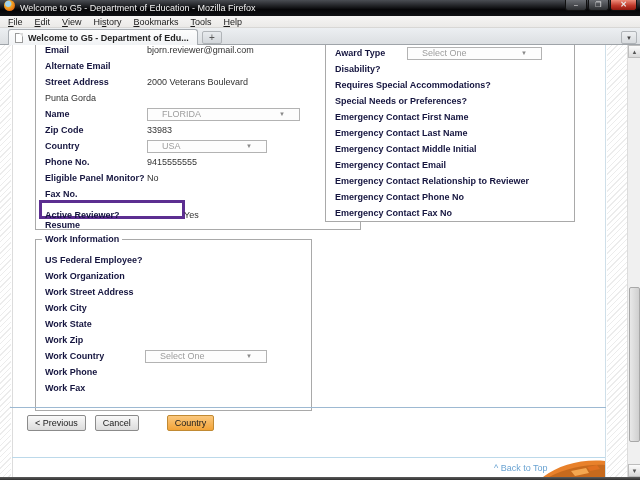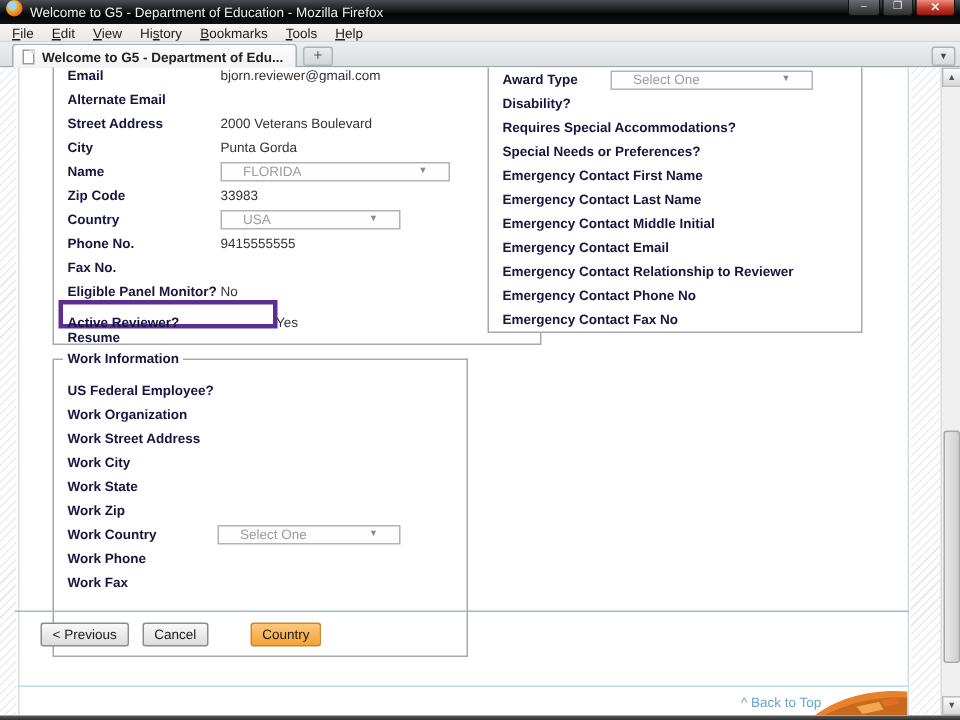--- a/index.html
+++ b/index.html
@@ -80,21 +80,21 @@
     align-items:center; justify-content:space-between; padding:0 14px; width:120px; }
   .dd-text { font-size:9px; color:#9d9d9d; overflow:hidden; white-space:nowrap; }
   .dd-arrow { font-size:6px; color:#8a8a8a; margin-left:4px; }
   .frow.has-select .dd { display:inline-flex; }
 
   .frow.hl { border:3px solid #5c2e91; width:146px; height:14px; line-height:14px;
     padding:12px 0 1px 3px; margin:-2px 0 -2px -6px;gap:40px; }
   .frow.hl .flabel { flex:0 0 99px; }
 
   
-  .box-work { left:35px; top:194px; width:277px; height:199px; border:1px solid #a9a9a9; position:absolute; background:#fff; }
+  .box-work { left:35px; top:194px; width:277px; height:172px; border:1px solid #a9a9a9; position:absolute; background:#fff; }
   .legend { position:absolute; top:-6px; left:6px; background:#fff; padding:0 3px;
     font-size:9px; font-weight:bold; color:#15153f; }
   .box-work .rows { padding-top:12px; }
 
   
   .hr-blue { position:absolute; left:10px; top:362px; width:596px; height:1px; background:#9db9d2; }
   .btn-row { position:absolute; left:27px; top:370px; display:flex; align-items:center; }
   .btn { font-size:9px; color:#1a1a1a; height:16px; padding:0 7px;
     background:linear-gradient(#f9f9f9,#dcdcdc); border:1px solid #8b8b8b; border-radius:2px; }
   .btn.cancel { margin-left:9px; }
@@ -167,21 +167,20 @@
 
         </div>
 
         <div class="frow">
           <span class="flabel">Street Address</span>
           <span class="fvalue">2000 Veterans Boulevard</span>
 
         </div>
 
         <div class="frow">
-          <span class="flabel">City</span>
           <span class="fvalue">Punta Gorda</span>
 
         </div>
 
         <div class="frow has-select">
           <span class="flabel">Name</span>
 
           <span class="dd" style="width: 153px;">
             <span class="dd-text">FLORIDA</span>
             <span class="dd-arrow">▼</span>
@@ -203,28 +202,28 @@
           </span>
         </div>
 
         <div class="frow">
           <span class="flabel">Phone No.</span>
           <span class="fvalue">9415555555</span>
 
         </div>
 
         <div class="frow">
-          <span class="flabel">Fax No.</span>
-          <span class="fvalue"></span>
-
-        </div>
-
-        <div class="frow">
           <span class="flabel">Eligible Panel Monitor?</span>
           <span class="fvalue">No</span>
+
+        </div>
+
+        <div class="frow">
+          <span class="flabel">Fax No.</span>
+          <span class="fvalue"></span>
 
         </div>
 
         <div class="frow hl">
           <span class="flabel">Active Reviewer?</span>
           <span class="fvalue">Yes</span>
 
         </div>
 
         <div class="frow">

